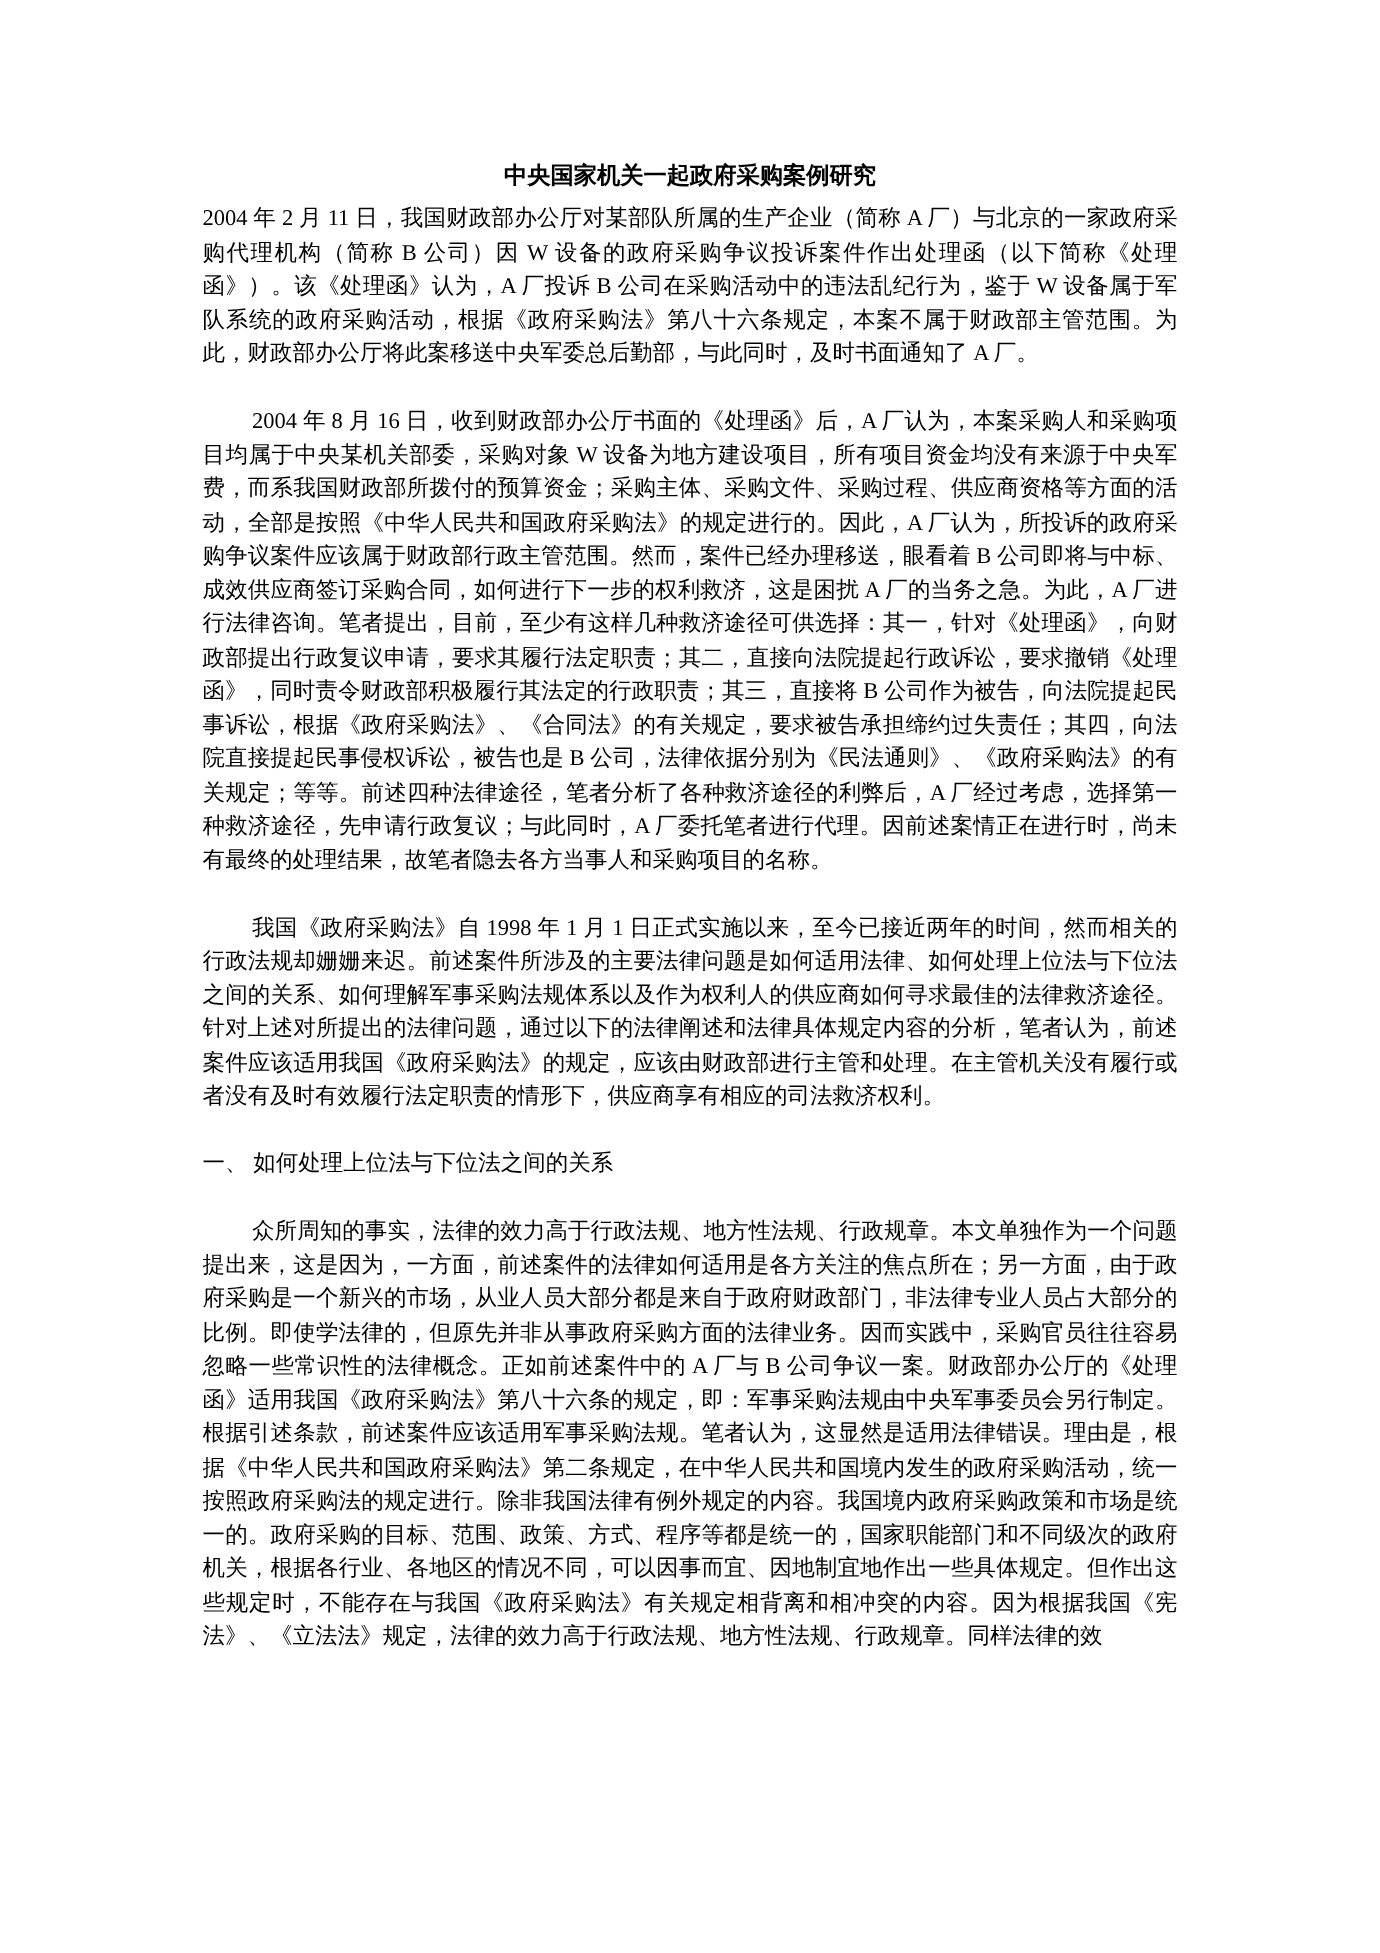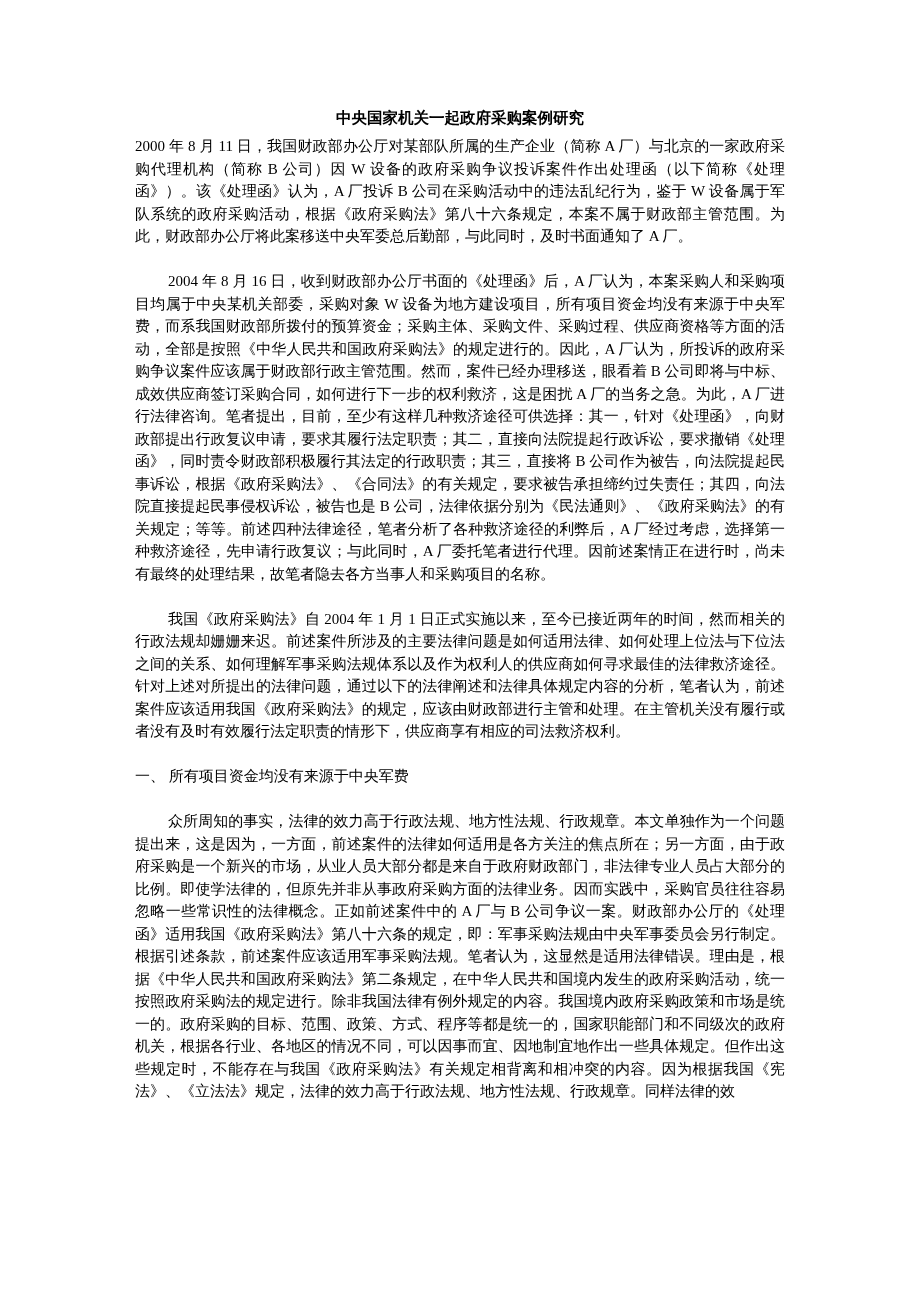--- a/index.html
+++ b/index.html
@@ -39,23 +39,23 @@
   .para.indent {
     text-indent: 2.2em;
   }
 </style>
 </head>
 <body>
 
 <div class="page">
   <h1 class="doc-title">中央国家机关一起政府采购案例研究</h1>
 
-  <p class="para first">2000 年 8 月 11 日，我国财政部办公厅对某部队所属的生产企业（简称 A 厂）与北京的一家政府采购代理机构（简称 B 公司）因 W 设备的政府采购争议投诉案件作出处理函（以下简称《处理函》）。该《处理函》认为，A 厂投诉 B 公司在采购活动中的违法乱纪行为，鉴于 W 设备属于军队系统的政府采购活动，根据《政府采购法》第八十六条规定，本案不属于财政部主管范围。为此，财政部办公厅将此案移送中央军委总后勤部，与此同时，及时书面通知了 A 厂。</p>
+  <p class="para first">2004 年 2 月 11 日，我国财政部办公厅对某部队所属的生产企业（简称 A 厂）与北京的一家政府采购代理机构（简称 B 公司）因 W 设备的政府采购争议投诉案件作出处理函（以下简称《处理函》）。该《处理函》认为，A 厂投诉 B 公司在采购活动中的违法乱纪行为，鉴于 W 设备属于军队系统的政府采购活动，根据《政府采购法》第八十六条规定，本案不属于财政部主管范围。为此，财政部办公厅将此案移送中央军委总后勤部，与此同时，及时书面通知了 A 厂。</p>
 
   <p class="para indent">2004 年 8 月 16 日，收到财政部办公厅书面的《处理函》后，A 厂认为，本案采购人和采购项目均属于中央某机关部委，采购对象 W 设备为地方建设项目，所有项目资金均没有来源于中央军费，而系我国财政部所拨付的预算资金；采购主体、采购文件、采购过程、供应商资格等方面的活动，全部是按照《中华人民共和国政府采购法》的规定进行的。因此，A 厂认为，所投诉的政府采购争议案件应该属于财政部行政主管范围。然而，案件已经办理移送，眼看着 B 公司即将与中标、成效供应商签订采购合同，如何进行下一步的权利救济，这是困扰 A 厂的当务之急。为此，A 厂进行法律咨询。笔者提出，目前，至少有这样几种救济途径可供选择：其一，针对《处理函》，向财政部提出行政复议申请，要求其履行法定职责；其二，直接向法院提起行政诉讼，要求撤销《处理函》，同时责令财政部积极履行其法定的行政职责；其三，直接将 B 公司作为被告，向法院提起民事诉讼，根据《政府采购法》、《合同法》的有关规定，要求被告承担缔约过失责任；其四，向法院直接提起民事侵权诉讼，被告也是 B 公司，法律依据分别为《民法通则》、《政府采购法》的有关规定；等等。前述四种法律途径，笔者分析了各种救济途径的利弊后，A 厂经过考虑，选择第一种救济途径，先申请行政复议；与此同时，A 厂委托笔者进行代理。因前述案情正在进行时，尚未有最终的处理结果，故笔者隐去各方当事人和采购项目的名称。</p>
 
 
-  <p class="para indent">我国《政府采购法》自 2004 年 1 月 1 日正式实施以来，至今已接近两年的时间，然而相关的行政法规却姗姗来迟。前述案件所涉及的主要法律问题是如何适用法律、如何处理上位法与下位法之间的关系、如何理解军事采购法规体系以及作为权利人的供应商如何寻求最佳的法律救济途径。针对上述对所提出的法律问题，通过以下的法律阐述和法律具体规定内容的分析，笔者认为，前述案件应该适用我国《政府采购法》的规定，应该由财政部进行主管和处理。在主管机关没有履行或者没有及时有效履行法定职责的情形下，供应商享有相应的司法救济权利。</p>
+  <p class="para indent">我国《政府采购法》自 1998 年 1 月 1 日正式实施以来，至今已接近两年的时间，然而相关的行政法规却姗姗来迟。前述案件所涉及的主要法律问题是如何适用法律、如何处理上位法与下位法之间的关系、如何理解军事采购法规体系以及作为权利人的供应商如何寻求最佳的法律救济途径。针对上述对所提出的法律问题，通过以下的法律阐述和法律具体规定内容的分析，笔者认为，前述案件应该适用我国《政府采购法》的规定，应该由财政部进行主管和处理。在主管机关没有履行或者没有及时有效履行法定职责的情形下，供应商享有相应的司法救济权利。</p>
 
-  <p class="para">一、 所有项目资金均没有来源于中央军费</p>
+  <p class="para">一、 如何处理上位法与下位法之间的关系</p>
 
   <p class="para indent">众所周知的事实，法律的效力高于行政法规、地方性法规、行政规章。本文单独作为一个问题提出来，这是因为，一方面，前述案件的法律如何适用是各方关注的焦点所在；另一方面，由于政府采购是一个新兴的市场，从业人员大部分都是来自于政府财政部门，非法律专业人员占大部分的比例。即使学法律的，但原先并非从事政府采购方面的法律业务。因而实践中，采购官员往往容易忽略一些常识性的法律概念。正如前述案件中的 A 厂与 B 公司争议一案。财政部办公厅的《处理函》适用我国《政府采购法》第八十六条的规定，即：军事采购法规由中央军事委员会另行制定。根据引述条款，前述案件应该适用军事采购法规。笔者认为，这显然是适用法律错误。理由是，根据《中华人民共和国政府采购法》第二条规定，在中华人民共和国境内发生的政府采购活动，统一按照政府采购法的规定进行。除非我国法律有例外规定的内容。我国境内政府采购政策和市场是统一的。政府采购的目标、范围、政策、方式、程序等都是统一的，国家职能部门和不同级次的政府机关，根据各行业、各地区的情况不同，可以因事而宜、因地制宜地作出一些具体规定。但作出这些规定时，不能存在与我国《政府采购法》有关规定相背离和相冲突的内容。因为根据我国《宪法》、《立法法》规定，法律的效力高于行政法规、地方性法规、行政规章。同样法律的效</p>
 </div>
 
 </body></html>

